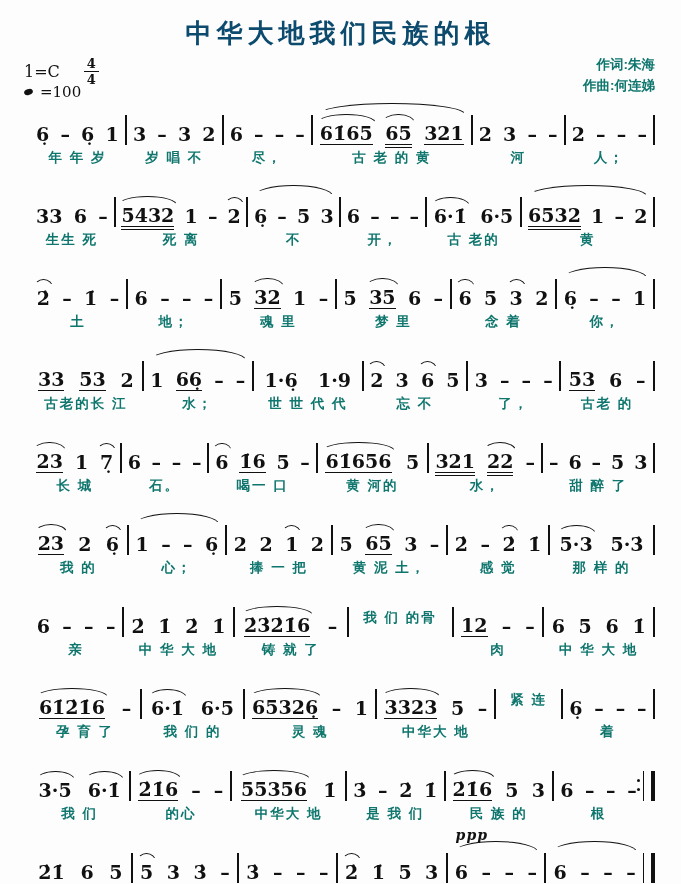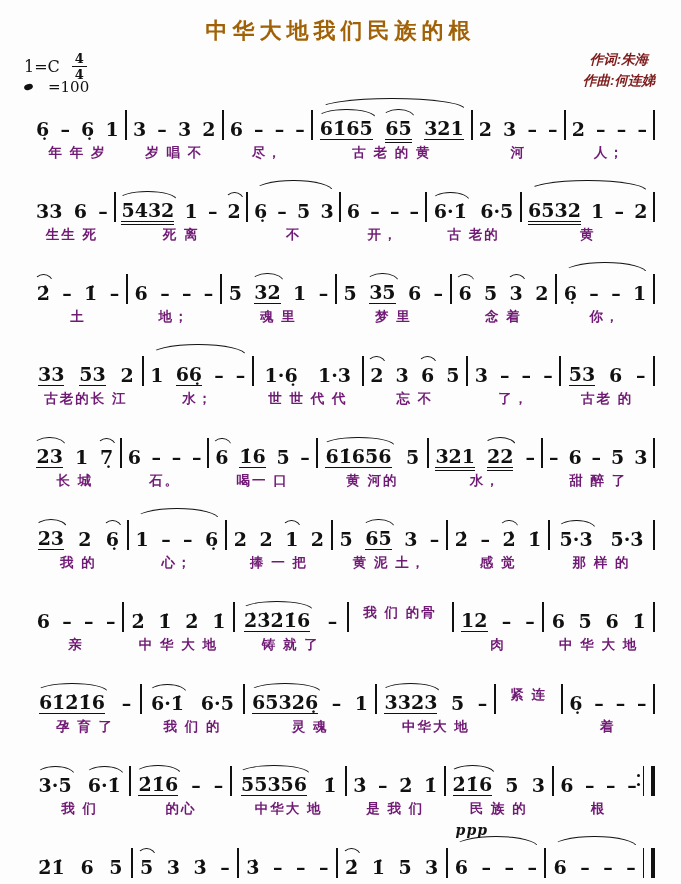--- a/index.html
+++ b/index.html
@@ -1,31 +1,31 @@
 <!DOCTYPE html>
 <html><head>
 <meta charset="utf-8">
 <style>
   html,body{margin:0;padding:0;}
   body{
     width:681px;height:884px;overflow:hidden;background:#fdfdfd;color:#111;
     font-family:"Liberation Sans","DejaVu Sans",sans-serif;position:relative;
   }
   .page-title{
-    text-align:center;margin:16px 0 6px 0;font-size:22px;font-weight:bold;
-    letter-spacing:5px;font-family:"DejaVu Serif","Liberation Serif",serif;color:#a16207;
+    text-align:center;margin:16px 0 6px 0;font-size:26px;font-weight:bold;
+    letter-spacing:5px;font-family:"DejaVu Serif","Liberation Serif",serif;color:#0c4a6e;
   }
   .meta{position:relative;height:46px;margin:2px 18px 0 18px;}
-  .key-time{position:absolute;left:6px;top:0;font-family:"DejaVu Serif",serif;font-size:16px;display:flex;align-items:center;gap:12px;}
+  .key-time{position:absolute;left:6px;top:0;font-family:"DejaVu Serif",serif;font-size:16px;display:flex;align-items:center;gap:24px;}
   .frac{display:inline-flex;flex-direction:column;align-items:center;font-size:13px;line-height:1;font-weight:bold;}
   .frac .num{border-bottom:1px solid #111;padding:0 3px 1px 3px;}
   .frac .den{padding-top:1px;}
-  .tempo{position:absolute;left:6px;top:26px;font-family:"DejaVu Serif",serif;font-size:15px;display:flex;align-items:center;gap:15px;}
+  .tempo{position:absolute;left:6px;top:26px;font-family:"DejaVu Serif",serif;font-size:15px;display:flex;align-items:center;gap:7px;}
   .notehead{width:9px;height:6px;background:#111;border-radius:50%;transform:rotate(-20deg);display:inline-block;}
-  .credits{position:absolute;right:8px;top:-2px;text-align:center;font-size:13.5px;font-weight:bold;line-height:1.55;color:#7f1d1d;font-style:italic;}
+  .credits{position:absolute;right:8px;top:-2px;text-align:right;font-size:13.5px;font-weight:bold;line-height:1.55;color:#0f766e;}
   .score{margin:10px 26px 0 30px;}
   .score-line{display:flex;align-items:flex-start;height:58px;margin-bottom:24px;}
   .measure{flex:1 1 auto;display:flex;flex-direction:column;padding:0 4px;position:relative;min-width:0;}
   .notes{display:flex;align-items:flex-end;gap:7px;height:32px;justify-content:space-around;position:relative;}
   .tk{
     font-family:"DejaVu Serif","Liberation Serif",serif;font-weight:bold;font-size:19px;
     line-height:1.1;position:relative;white-space:nowrap;
   }
   .tk.u1{border-bottom:1.5px solid #111;}
   .tk.u2{border-bottom:1.5px solid #111;}
@@ -33,21 +33,21 @@
   .tk.arc::before{
     content:'';position:absolute;left:-3px;right:-3px;top:-9px;height:7px;
     border:1.4px solid transparent;border-top-color:#111;border-radius:50% 50% 0 0/100% 100% 0 0;
   }
   .measure.m-arc .notes::before{
     content:'';position:absolute;left:2px;right:2px;top:-10px;height:9px;
     border:1.4px solid transparent;border-top-color:#111;border-radius:50% 50% 0 0/100% 100% 0 0;
   }
   .lyric{
     height:22px;font-size:13.5px;font-weight:bold;letter-spacing:2px;white-space:nowrap;
-    display:flex;justify-content:space-around;margin-top:4px;color:#701a75;overflow:hidden;
+    display:flex;justify-content:space-around;margin-top:4px;color:#0f766e;overflow:hidden;
   }
   .bar{width:2px;background:#111;height:30px;margin-top:2px;flex:0 0 auto;position:relative;}
   .bar.final{width:7px;background:none;border-left:1.5px solid #111;border-right:4px solid #111;}
   .bar.repeat{width:7px;background:none;border-left:1.5px solid #111;border-right:4px solid #111;}
   .bar.repeat::before{
     content:'';position:absolute;left:-7px;top:8px;width:3px;height:3px;background:#111;border-radius:50%;
     box-shadow:0 9px 0 #111;
   }
   .dyn{
     position:absolute;top:-24px;left:8px;font-family:"DejaVu Serif",serif;font-style:italic;
@@ -276,21 +276,21 @@
           <span class="tk u1">66̣</span>
           <span class="tk">–</span>
           <span class="tk">–</span>
         </div>
         <div class="lyric">水；</div>
       </div>
       <div class="bar"></div>
       <div class="measure">
         <div class="notes">
           <span class="tk">1·6̣</span>
-          <span class="tk">1·3</span>
+          <span class="tk">1·9</span>
         </div>
         <div class="lyric">世 世 代 代</div>
       </div>
       <div class="bar"></div>
       <div class="measure">
         <div class="notes">
           <span class="tk arc">2</span>
           <span class="tk">3</span>
           <span class="tk arc">6</span>
           <span class="tk">5</span>

